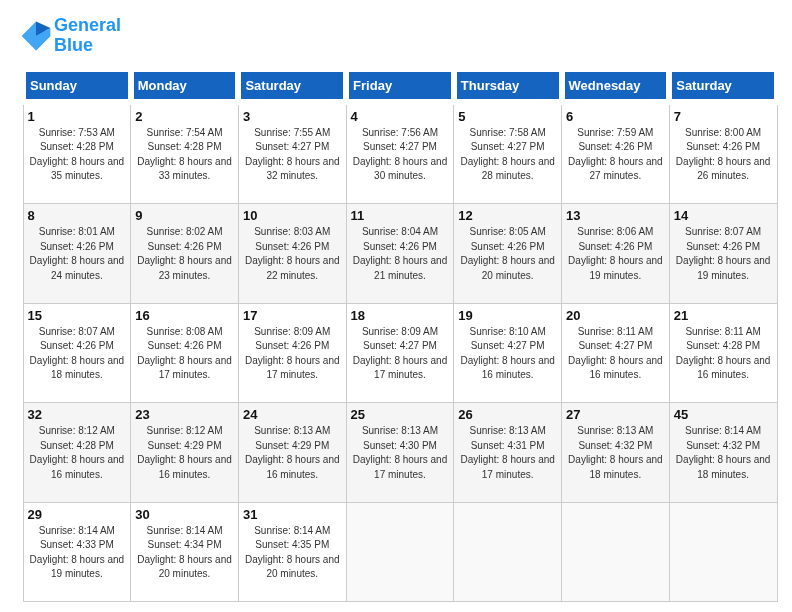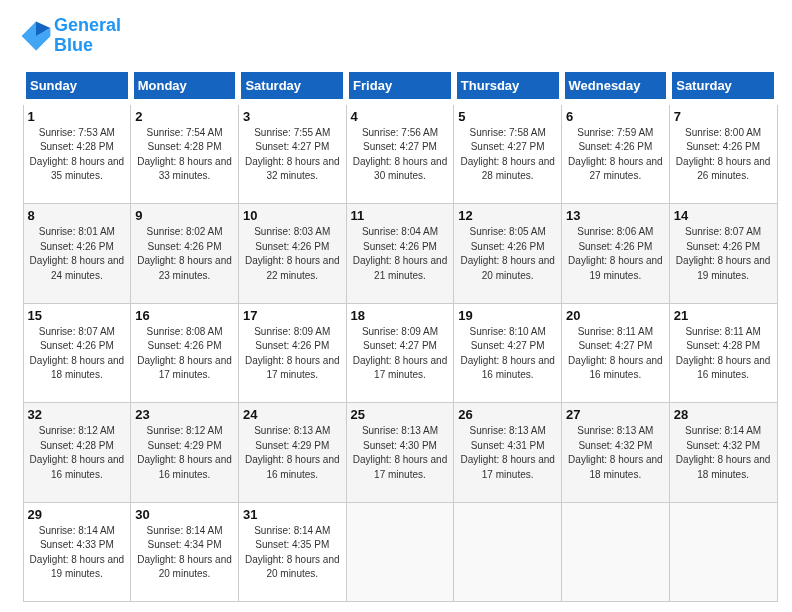--- a/index.html
+++ b/index.html
@@ -245,21 +245,21 @@
           </td>
           <td>
             <span class="day-num">26</span>
             <div class="day-info">Sunrise: 8:13 AM<br>Sunset: 4:31 PM<br>Daylight: 8 hours and 17 minutes.</div>
           </td>
           <td>
             <span class="day-num">27</span>
             <div class="day-info">Sunrise: 8:13 AM<br>Sunset: 4:32 PM<br>Daylight: 8 hours and 18 minutes.</div>
           </td>
           <td>
-            <span class="day-num">28</span>
+            <span class="day-num">45</span>
             <div class="day-info">Sunrise: 8:14 AM<br>Sunset: 4:32 PM<br>Daylight: 8 hours and 18 minutes.</div>
           </td>
         </tr>
         <tr>
           <td>
             <span class="day-num">29</span>
             <div class="day-info">Sunrise: 8:14 AM<br>Sunset: 4:33 PM<br>Daylight: 8 hours and 19 minutes.</div>
           </td>
           <td>
             <span class="day-num">30</span>

